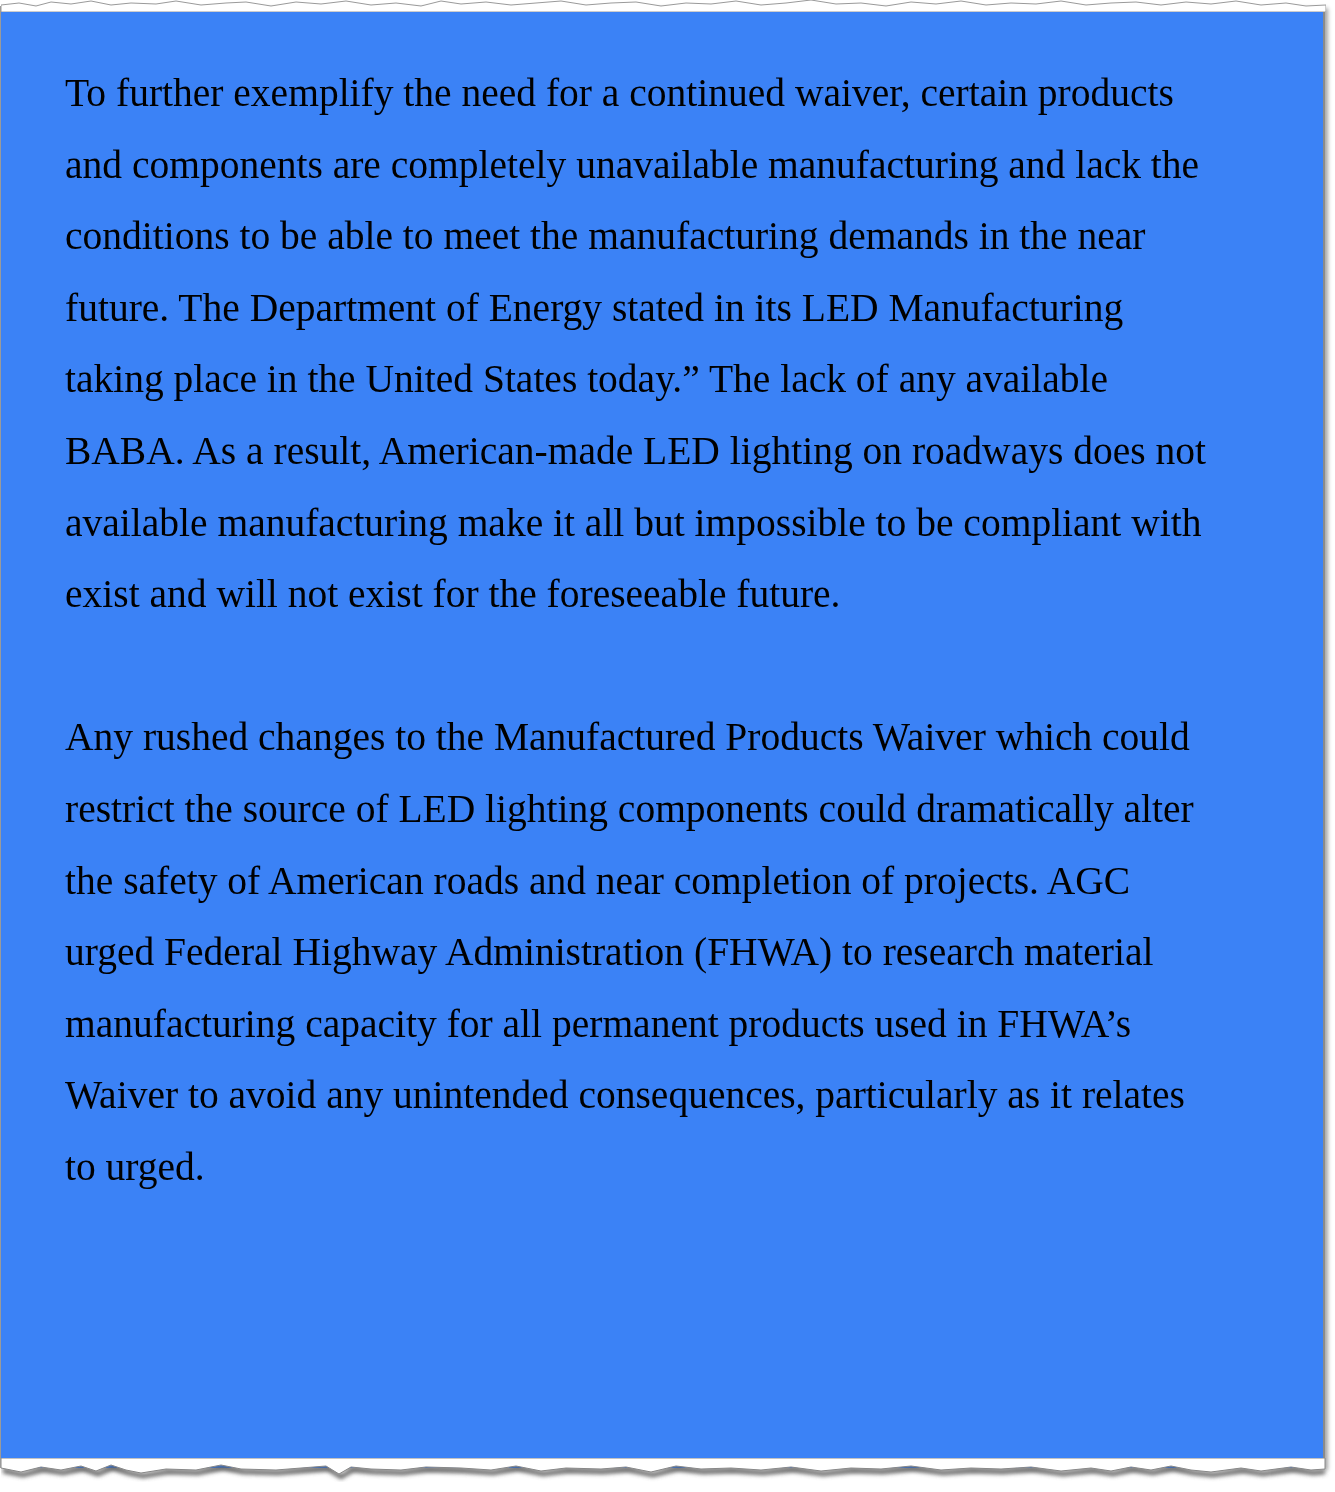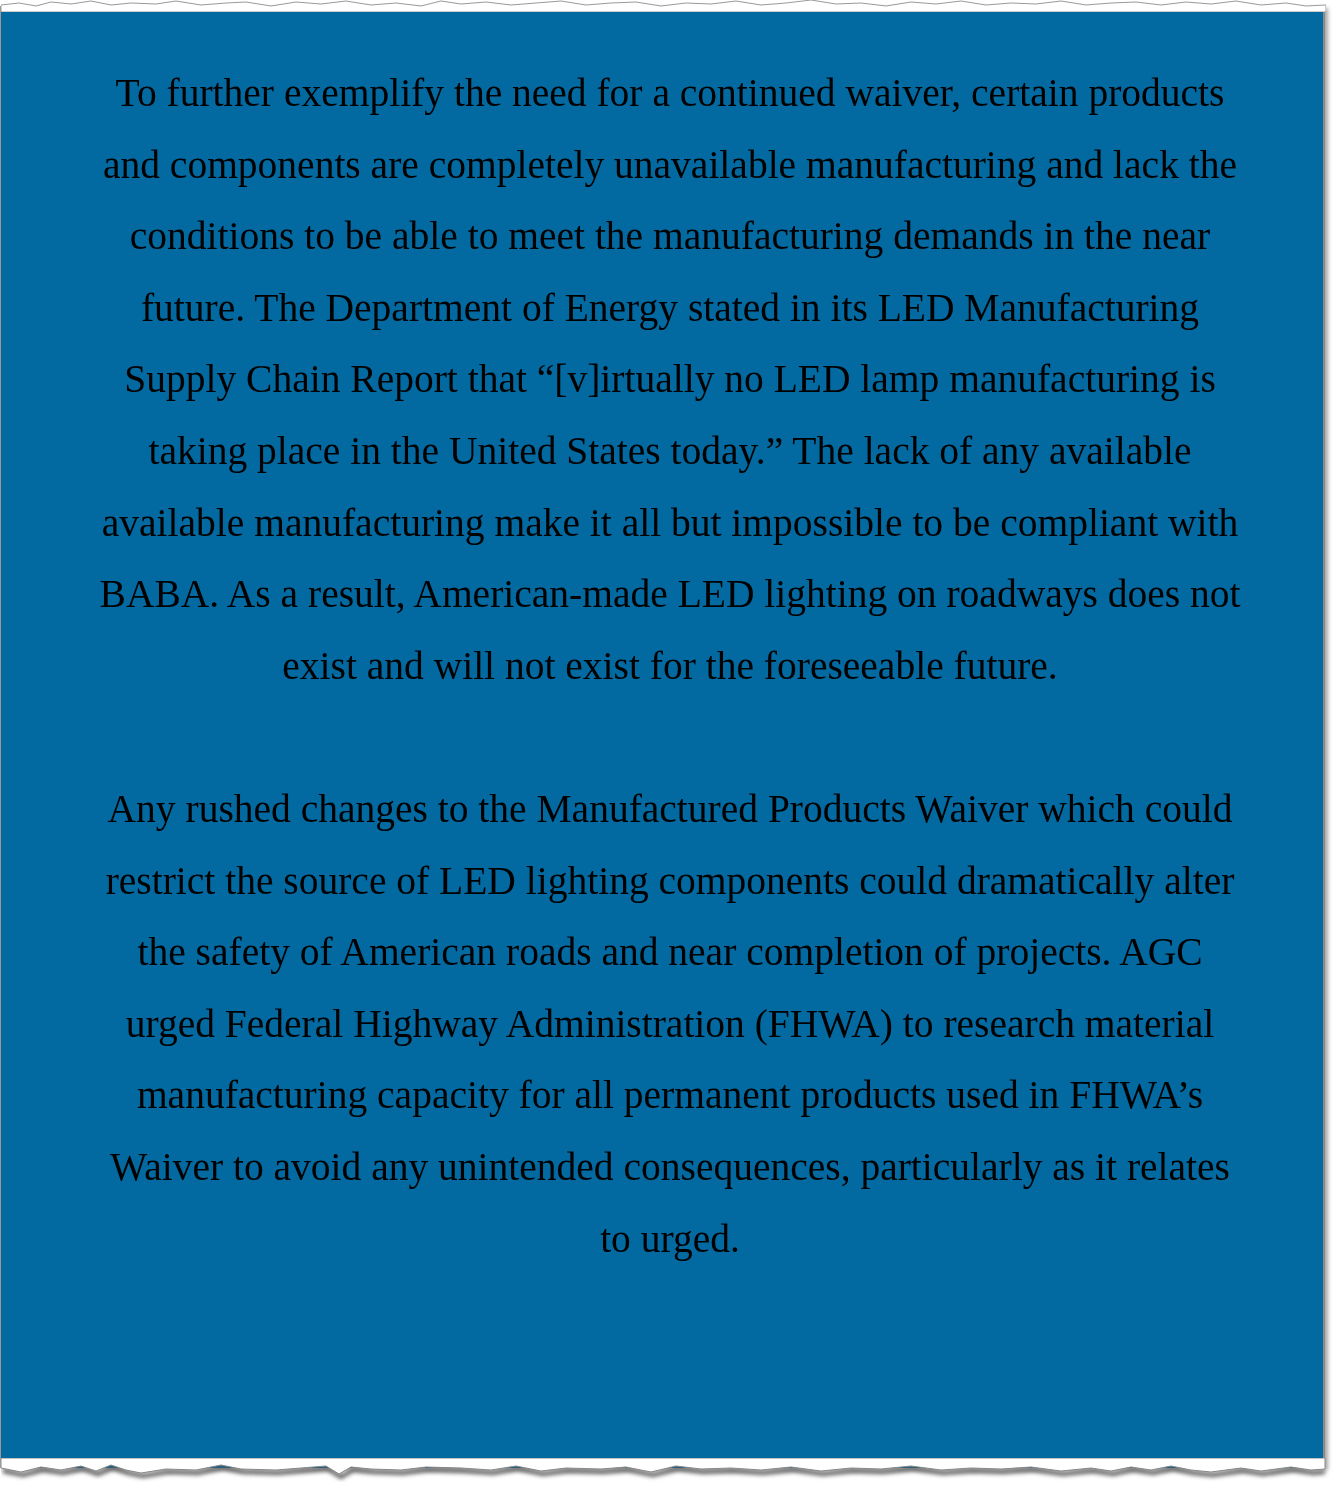--- a/index.html
+++ b/index.html
@@ -1,23 +1,22 @@
 <!DOCTYPE html>
 <html><head>
 <meta charset="utf-8">
 <style>
   html, body { margin: 0; padding: 0; background: #ffffff; }
   body { width: 1335px; height: 1492px; position: relative; overflow: hidden; }
   .paper {
     position: absolute; left: 0; top: 6px; width: 1322px; height: 1462px;
-    background: #0369a1;
+    background: #3b82f6;
     border-left: 1px solid #9a9a9a;
     border-right: 2px solid #8a8a8a;
     box-shadow: 3px 2px 4px rgba(0,0,0,0.35);
-    text-align: center;
   }
   svg.edge { position: absolute; left: 0; display: block; }
   .content {
     position: absolute; left: 64px; top: 52px; width: 1210px;
     font-family: "Liberation Serif", "DejaVu Serif", serif;
     font-size: 39.5px; line-height: 71.6px; color: #000;
   }
   .para { margin: 0; }
   .line { display: block; white-space: nowrap; }
   .gap { height: 71.6px; }
@@ -29,24 +28,23 @@
   <svg class="edge" width="1325" height="14" style="top:-8px" viewBox="0 0 1325 14">
     <path d="M0,14 L0,7 L18,5 L35,8 L50,4 L70,6 L90,3 L110,7 L130,5 L155,6 L175,3 L200,7 L225,5 L245,4 L270,8 L295,4 L320,6 L345,3 L370,7 L395,5 L420,8 L440,3 L460,6 L485,4 L510,7 L535,5 L560,3 L585,7 L610,5 L635,4 L660,8 L685,5 L710,6 L735,3 L760,7 L785,5 L810,2 L835,6 L860,5 L885,8 L910,4 L935,6 L960,3 L985,7 L1010,5 L1035,6 L1060,3 L1085,7 L1110,5 L1135,4 L1160,7 L1185,4 L1210,6 L1235,3 L1260,7 L1285,5 L1305,8 L1325,7 L1325,14 Z" fill="#ffffff" stroke="#9a9a9a" stroke-width="1"></path>
   </svg>
 
   <div class="content">
     <p class="para">
       <span class="line">To further exemplify the need for a continued waiver, certain products</span>
       <span class="line">and components are completely unavailable manufacturing and lack the</span>
       <span class="line">conditions to be able to meet the manufacturing demands in the near</span>
       <span class="line">future. The Department of Energy stated in its LED Manufacturing</span>
-      <span class="line">Supply Chain Report that “[v]irtually no LED lamp manufacturing is</span>
       <span class="line">taking place in the United States today.” The lack of any available</span>
+      <span class="line">BABA. As a result, American-made LED lighting on roadways does not</span>
       <span class="line">available manufacturing make it all but impossible to be compliant with</span>
-      <span class="line">BABA. As a result, American-made LED lighting on roadways does not</span>
       <span class="line">exist and will not exist for the foreseeable future.</span>
     </p>
     <div class="gap"></div>
     <p class="para">
       <span class="line">Any rushed changes to the Manufactured Products Waiver which could</span>
       <span class="line">restrict the source of LED lighting components could dramatically alter</span>
       <span class="line">the safety of American roads and near completion of projects. AGC</span>
       <span class="line">urged Federal Highway Administration (FHWA) to research material</span>
       <span class="line">manufacturing capacity for all permanent products used in FHWA’s</span>
       <span class="line">Waiver to avoid any unintended consequences, particularly as it relates</span>

